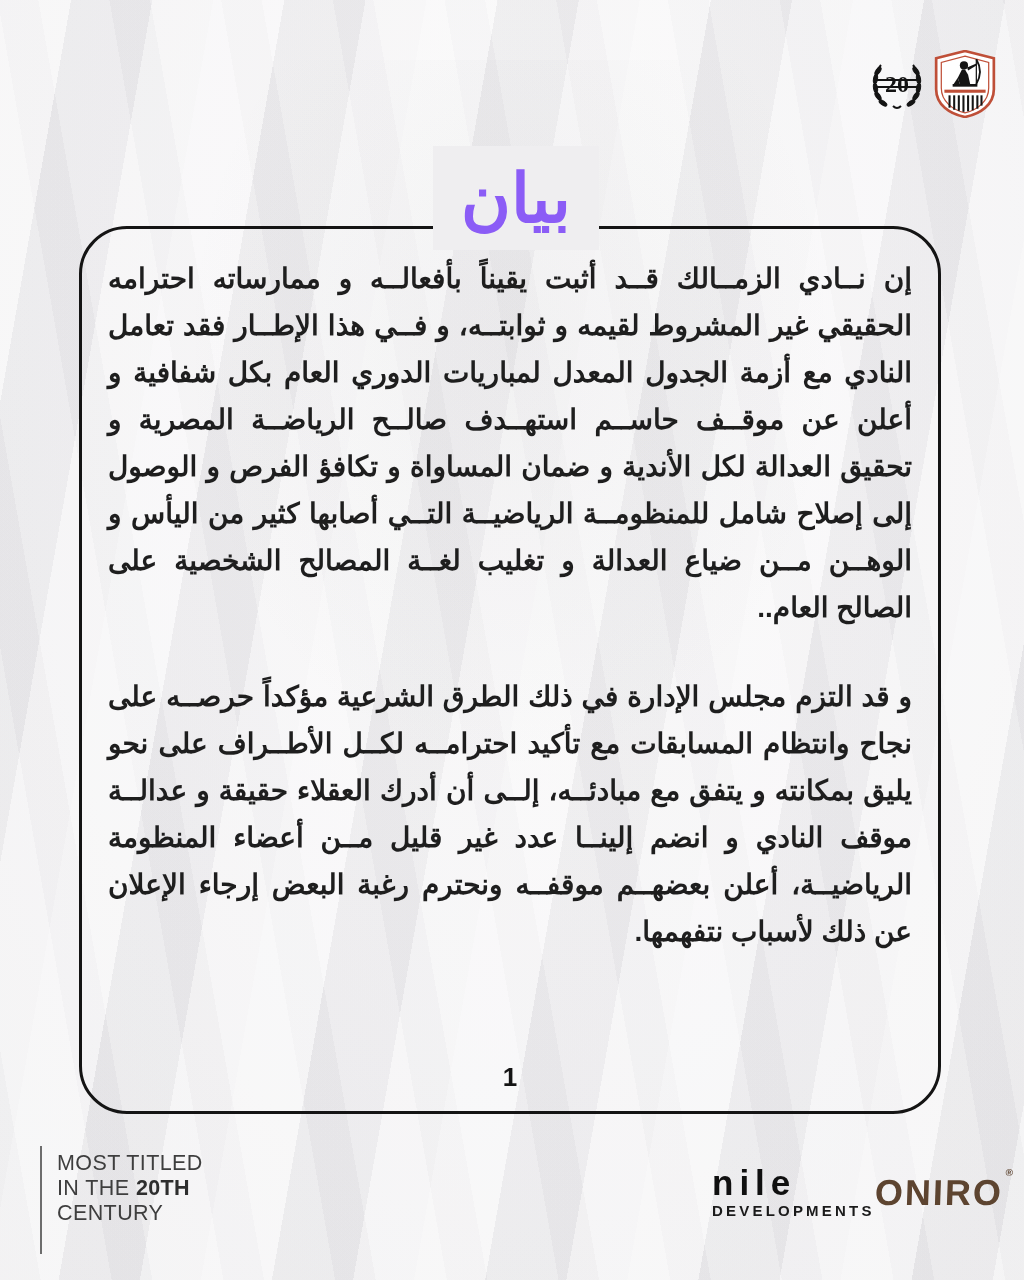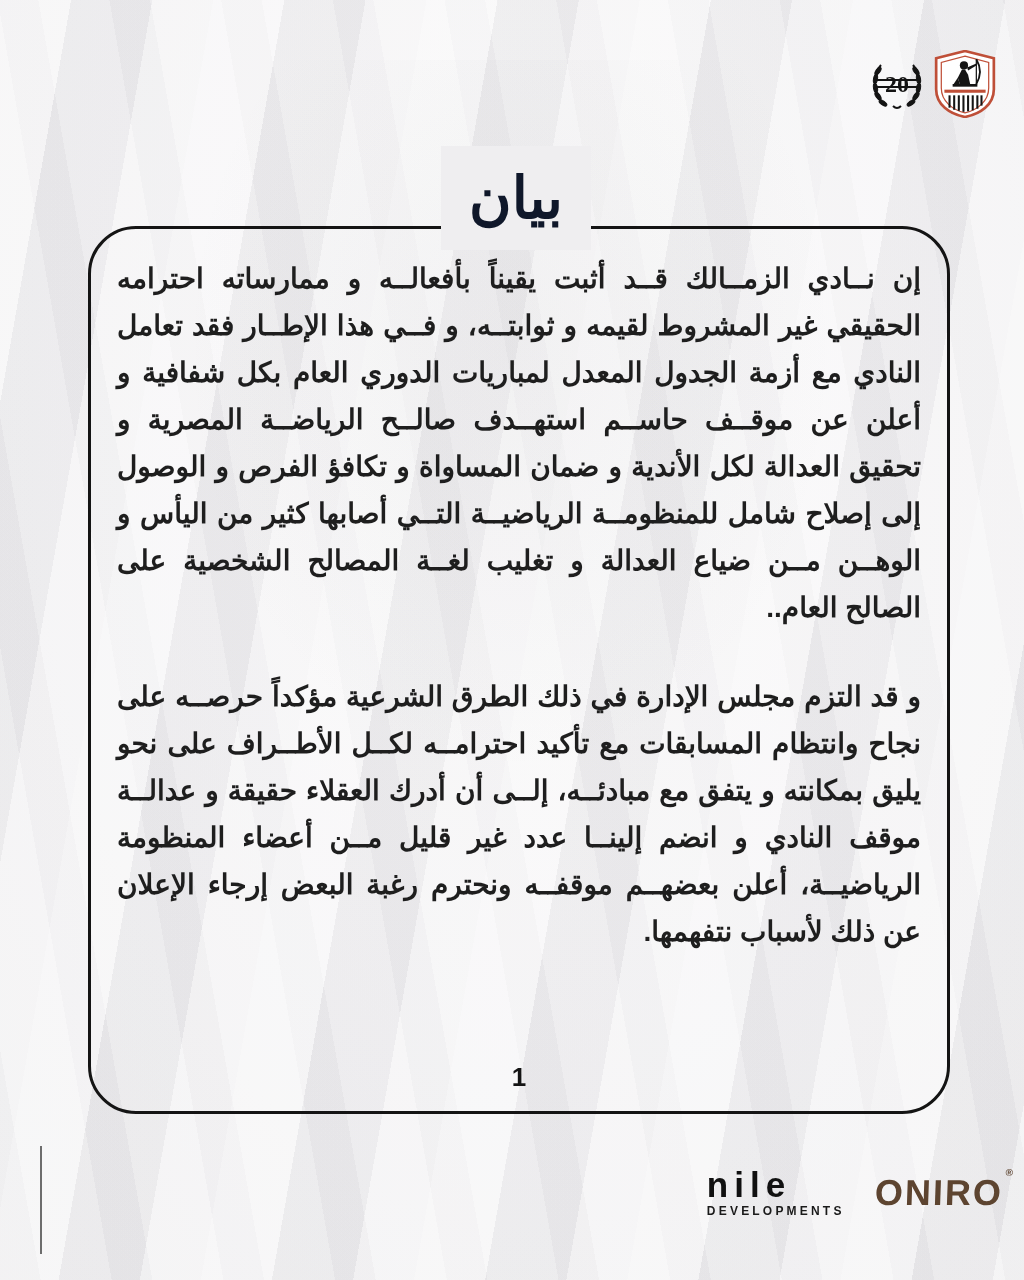--- a/index.html
+++ b/index.html
@@ -17,49 +17,49 @@
     background:radial-gradient(ellipse at 50% 40%, rgba(120,120,130,.06) 0%, rgba(120,120,130,.0) 70%);
     pointer-events:none;
   }
   
   .badges{position:absolute;top:50px;right:55px;display:flex;align-items:center;gap:8px;}
   .wreath svg, .crest svg{display:block;}
   
   .title-wrap{position:absolute;left:88px;top:146px;width:856px;text-align:center;z-index:3;}
   .title-wrap .t{
     display:inline-block;background:#efeef0;padding:0 28px;
-    color:#0f172a;font-size:58px;line-height:104px;font-weight:bold;
+    color:#8b5cf6;font-size:68px;line-height:104px;font-weight:bold;
   }
   
   .statement-box{
-    position:absolute;left:88px;top:226px;width:856px;height:882px;
+    position:absolute;left:79px;top:226px;width:856px;height:882px;
     border:3px solid #141414;border-radius:48px;z-index:2;
   }
   .statement-text{
     position:absolute;left:26px;right:26px;top:26px;
     direction:rtl;
   }
   .statement-text p{
     margin:0 0 42px 0;
     font-size:28px;line-height:47px;font-weight:bold;color:#1e1e1e;
     text-align:justify;
   }
   .page-number{
     position:absolute;left:0;bottom:18px;width:100%;text-align:center;
     font-size:26px;font-weight:bold;color:#141414;
   }
   
   .tagline-rule{position:absolute;left:40px;top:1146px;width:2px;height:108px;background:#6d6d6d;}
   .tagline{position:absolute;left:57px;top:1151px;color:#3e3e3e;font-size:21.5px;line-height:25px;letter-spacing:.4px;}
   .tagline .b{font-weight:bold;color:#2e2e2e;}
   
-  .sponsors{position:absolute;right:40px;top:1150px;height:86px;display:flex;align-items:center;gap:30px;}
+  .sponsors{position:absolute;right:40px;top:1150px;height:86px;display:flex;align-items:center;}
   .logo-nile{text-align:left;color:#101010;}
   .logo-nile .nm{font-size:35px;font-weight:800;letter-spacing:6px;line-height:32px;}
-  .logo-nile .sub{font-size:12px;font-weight:bold;letter-spacing:3.2px;margin-top:3px;color:#1a1a1a;}
+  .logo-nile .sub{font-size:15px;font-weight:bold;letter-spacing:3.2px;margin-top:3px;color:#1a1a1a;}
   .logo-oniro{position:relative;color:#5d4430;font-size:36px;font-weight:800;letter-spacing:2px;transform:skewX(-2deg);}
   .logo-oniro sup{font-size:10px;position:relative;top:-16px;left:2px;}
   .logo-regina svg{display:block;}
   .logo-seven{position:relative;width:100px;height:58px;}
   .logo-seven .tri{position:absolute;left:44px;top:-8px;z-index:0;}
   .logo-seven .txt{position:absolute;left:0;top:8px;z-index:1;font-size:36px;font-weight:700;color:#0f0f0f;letter-spacing:1px;}
 </style>
 </head>
 <body>
 
@@ -123,20 +123,28 @@
 
   <div class="statement-box">
     <div class="statement-text">
       <p>إن نــادي الزمــالك قــد أثبت يقيناً بأفعالــه و ممارساته احترامه الحقيقي غير المشروط لقيمه و ثوابتــه، و فــي هذا الإطــار فقد تعامل النادي مع أزمة الجدول المعدل لمباريات الدوري العام بكل شفافية و أعلن عن موقــف حاســم استهــدف صالــح الرياضــة المصرية و تحقيق العدالة لكل الأندية و ضمان المساواة و تكافؤ الفرص و الوصول إلى إصلاح شامل للمنظومــة الرياضيــة التــي أصابها كثير من اليأس و الوهــن مــن ضياع العدالة و تغليب لغــة المصالح الشخصية على الصالح العام..</p>
       <p>و قد التزم مجلس الإدارة في ذلك الطرق الشرعية مؤكداً حرصــه على نجاح وانتظام المسابقات مع تأكيد احترامــه لكــل الأطــراف على نحو يليق بمكانته و يتفق مع مبادئــه، إلــى أن أدرك العقلاء حقيقة و عدالــة موقف النادي و انضم إلينــا عدد غير قليل مــن أعضاء المنظومة الرياضيــة، أعلن بعضهــم موقفــه ونحترم رغبة البعض إرجاء الإعلان عن ذلك لأسباب نتفهمها.</p>
     </div>
     <div class="page-number">1</div>
   </div>
 
   <div class="tagline-rule"></div>
+  <div class="tagline">
+    <div>MOST TITLED</div>
+    <div>
+      <span>IN THE</span>
+      <span class="b">20TH</span>
+    </div>
+    <div>CENTURY</div>
+  </div>
 
   <div class="sponsors">
     <div class="logo-nile">
       <div class="nm">nile</div>
       <div class="sub">DEVELOPMENTS</div>
     </div>
     <div class="logo-oniro">
       <span>ONIRO</span><sup>®</sup>
     </div>
   </div>

